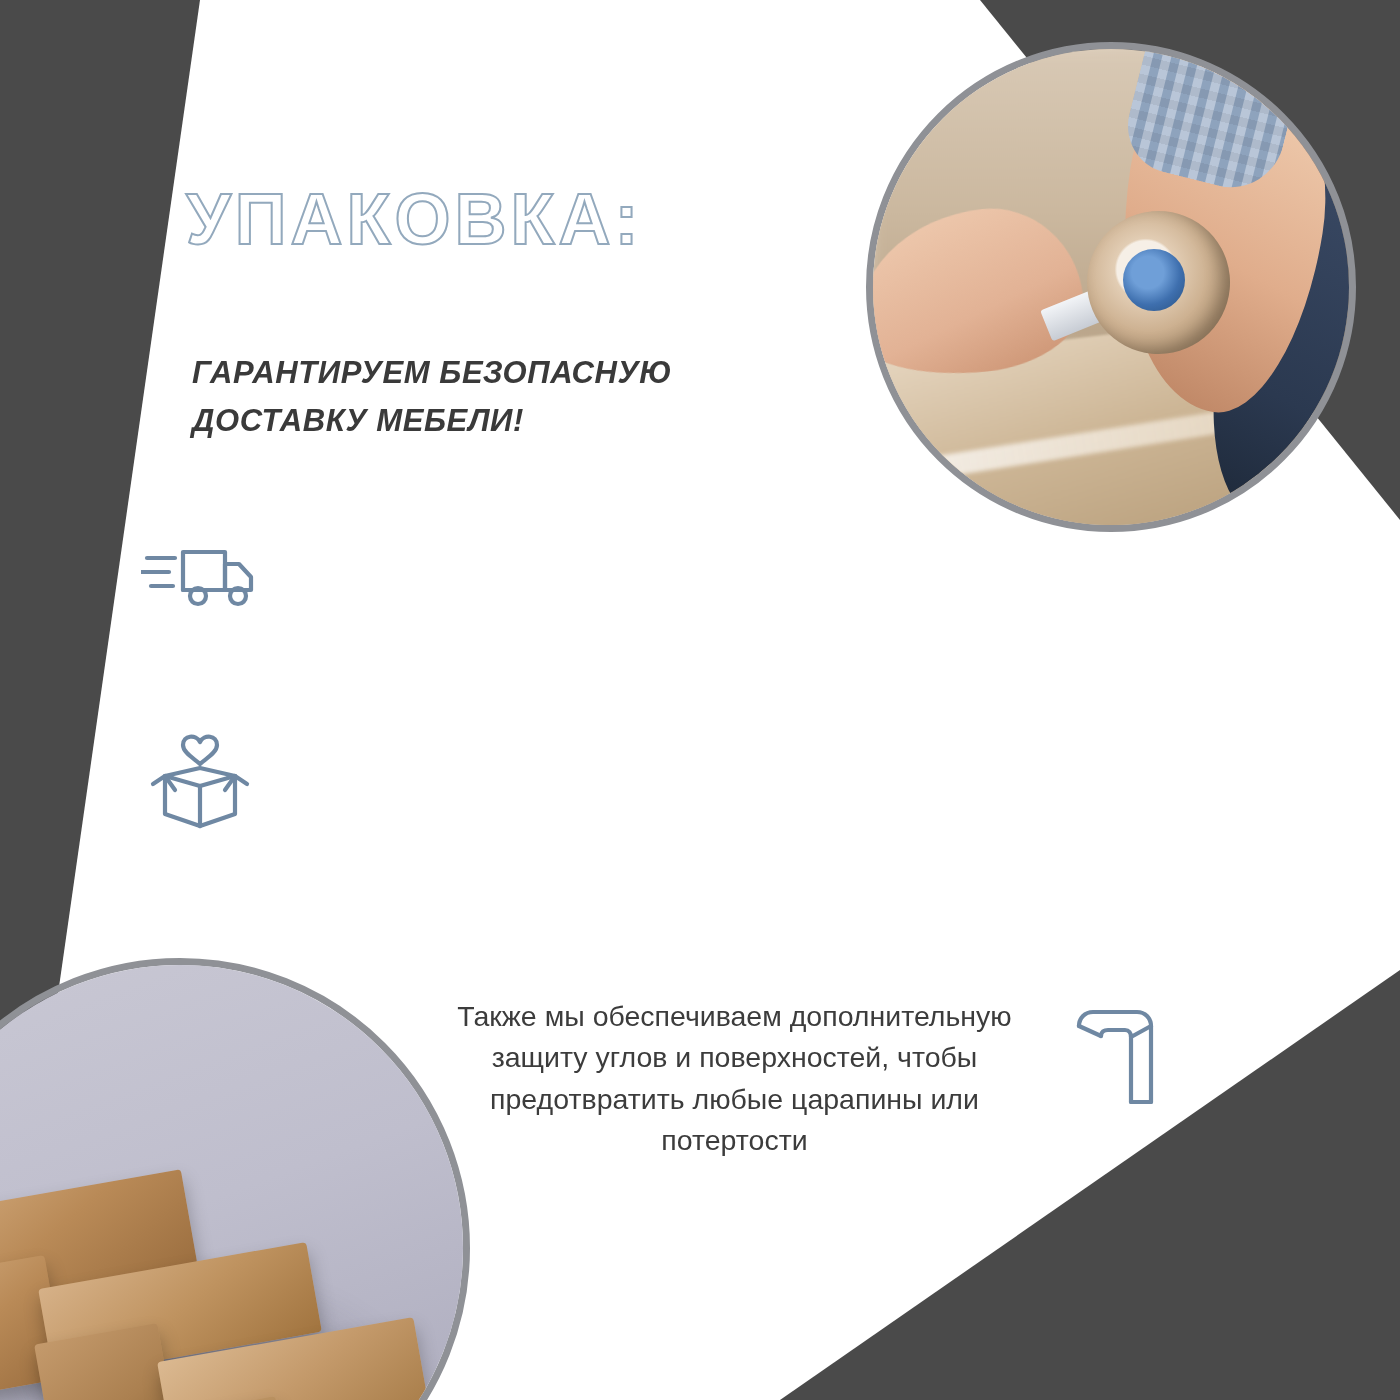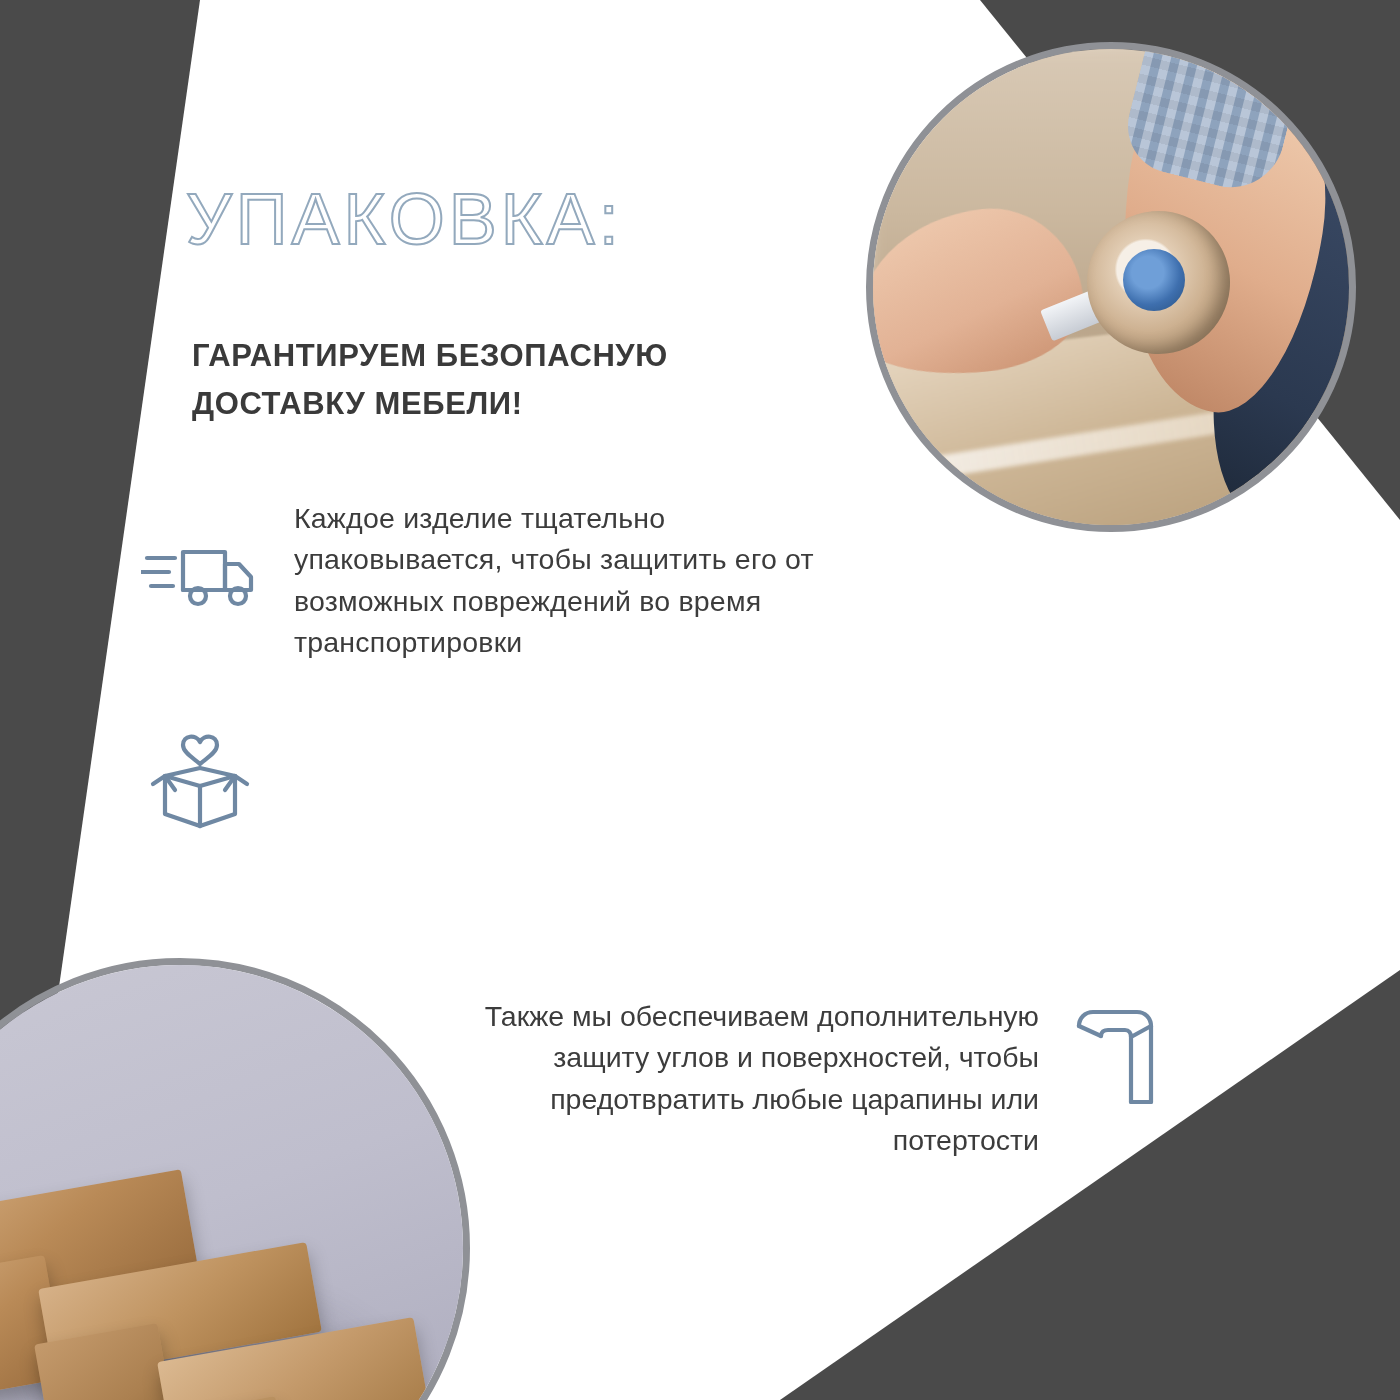--- a/index.html
+++ b/index.html
@@ -194,33 +194,34 @@
   
   .title {
     position: absolute;
     left: 186px;
     top: 178px;
     font-size: 72px;
     letter-spacing: 4px;
     color: #93a9bd;
     -webkit-text-stroke: 2px #93a9bd;
     color: transparent;
-    font-weight: 400;
+    font-weight: 700;
     white-space: nowrap;
   }
   .subtitle {
     position: absolute;
     left: 192px;
-    top: 332px;
+    top: 349px;
     width: 620px;
     font-size: 31px;
     font-weight: bold;
     line-height: 1.55;
     color: #3a3a3a;
     letter-spacing: .6px;
+    font-style: italic;
   }
 
   .feature {
     position: absolute;
     display: flex;
     align-items: flex-start;
     gap: 34px;
   }
   .feature-1 { left: 140px; top: 498px; width: 740px; }
   .feature-2 { left: 140px; top: 690px; width: 760px; }
@@ -245,21 +246,21 @@
     position: absolute;
     left: 430px;
     top: 996px;
     width: 745px;
     display: flex;
     align-items: flex-start;
     gap: 26px;
   }
   .bottom-text {
     flex: 1;
-    text-align: right;
+    text-align: center;
     font-size: 28.5px;
     line-height: 1.45;
     color: #3c3c3c;
   }
   .bottom-icon {
     flex: 0 0 110px;
     color: #6f88a3;
     padding-top: 6px;
   }
 </style>
@@ -311,21 +312,20 @@
         <path d="M84 32 H98 L110 45 V58 H84 Z"></path>
         <circle cx="57" cy="64" r="8"></circle>
         <circle cx="97" cy="64" r="8"></circle>
         <path d="M42 58 H49"></path>
         <path d="M65 58 H89"></path>
         <path d="M6 26 H34"></path>
         <path d="M0 40 H28"></path>
         <path d="M10 54 H32"></path>
       </svg>
     </div>
-    <div class="feature-text">Каждое изделие тщательно упаковывается, чтобы защитить его от возможных повреждений во время транспортировки</div>
   </div>
 
   <div class="feature feature-2">
     <div class="feature-icon">
       <svg width="110" height="112" viewBox="0 0 110 112" fill="none" stroke="currentColor" stroke-width="4.2" stroke-linecap="round" stroke-linejoin="round">
         <path d="M55 18c-4-8-17-7-17 3 0 8 12 14 17 19 5-5 17-11 17-19 0-10-13-11-17-3Z"></path>
         <path d="M20 52 L55 44 L90 52 L55 62 Z"></path>
         <path d="M20 52 V90 L55 102 V62"></path>
         <path d="M90 52 V90 L55 102"></path>
         <path d="M8 60 L20 52 L30 66"></path>

